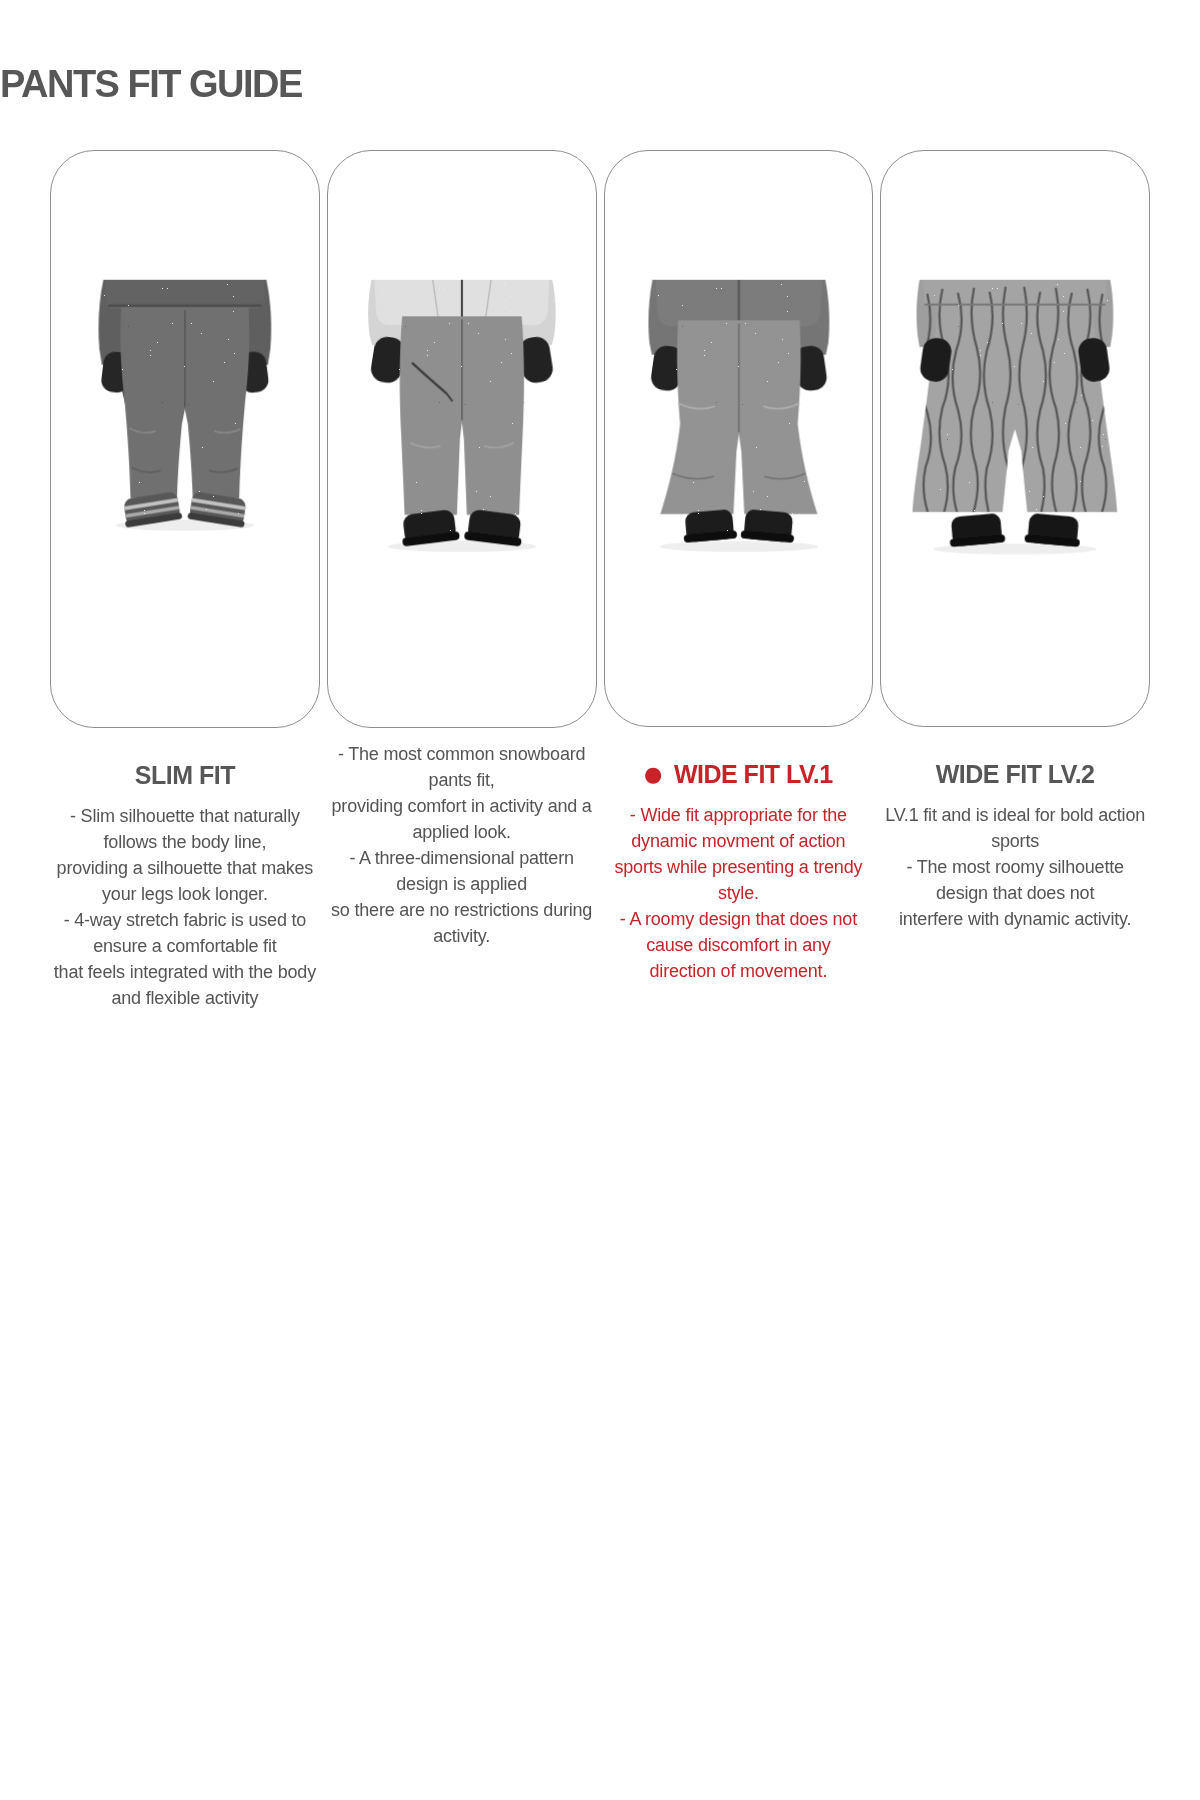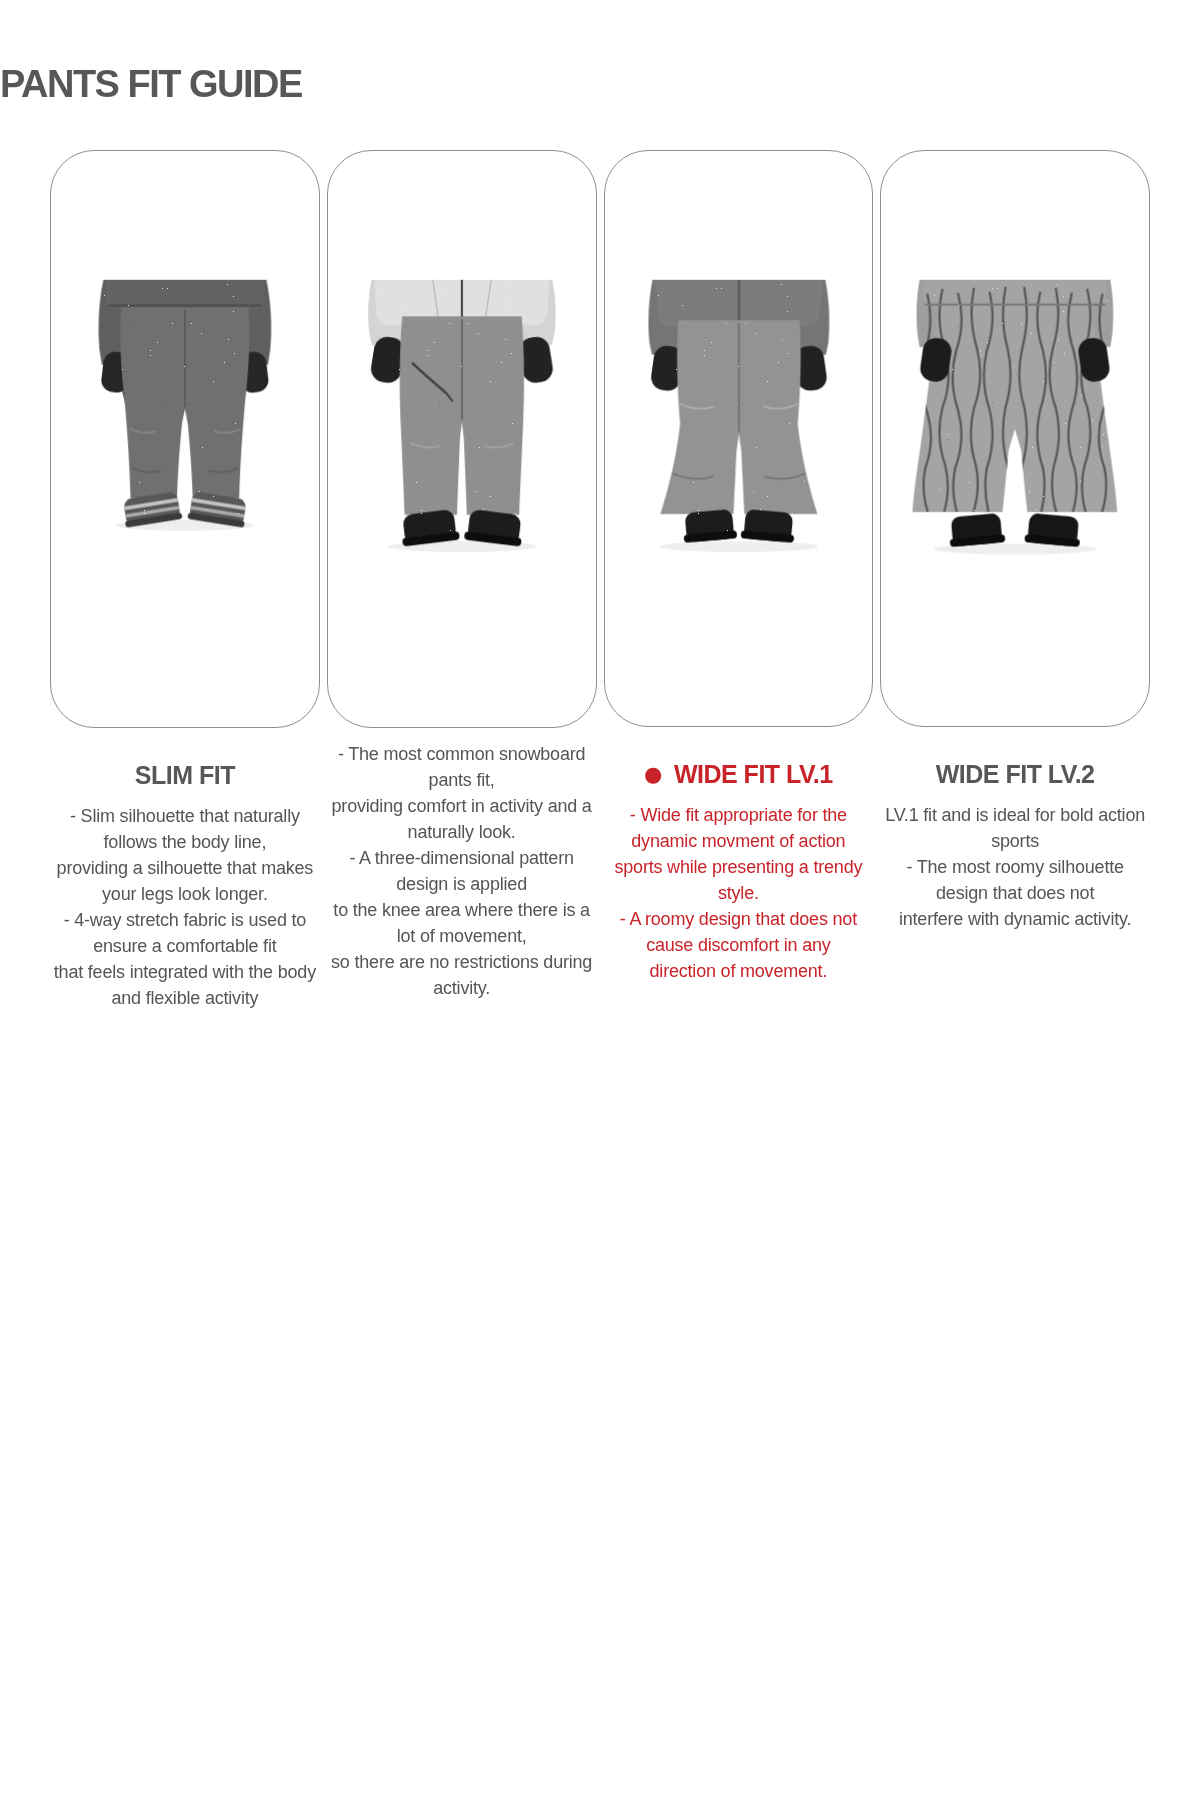--- a/index.html
+++ b/index.html
@@ -184,23 +184,22 @@
               <rect x="280" y="516" width="116" height="17" rx="8" fill="#101010"></rect>
             </g>
           </g>
         </g>
       </svg>
       <div class="card-border"></div>
     </div>
     <div class="caption">
       <div class="desc">
         <span class="line">- The most common snowboard pants fit,</span>
-        <span class="line">providing comfort in activity and a naturally look.</span>
+        <span class="line">providing comfort in activity and a applied look.</span>
         <span class="line">- A three-dimensional pattern design is applied</span>
-        <span class="line">to the knee area where there is a lot of movement,</span>
         <span class="line">so there are no restrictions during activity.</span>
       </div>
     </div>
   </div>
 
   <div class="panel row2 highlight">
     <div class="card">
       <svg class="photo" viewBox="0 0 546 600" aria-hidden="true">
         <g filter="url(#grain)">
           <ellipse cx="273" cy="540" rx="160" ry="11" fill="#e3e3e3" opacity="0.6"></ellipse>

